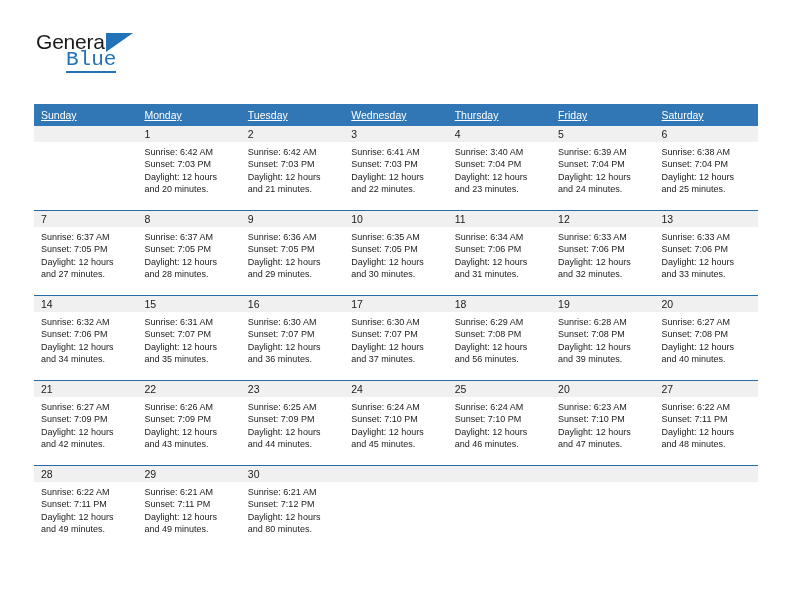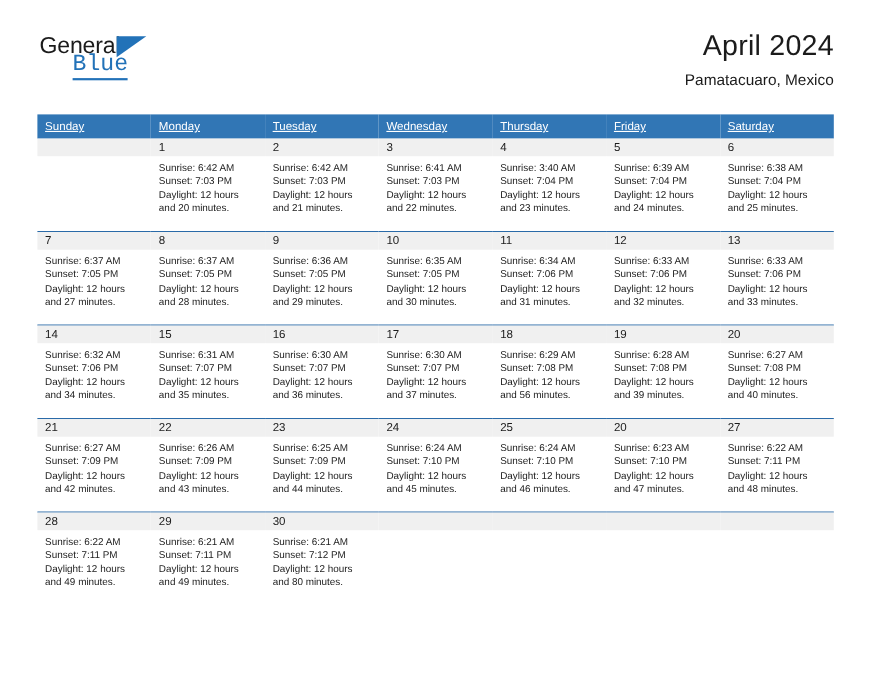--- a/index.html
+++ b/index.html
@@ -149,24 +149,20 @@
 <div class="page-header">
   <div class="brand-logo">
     <div>
       <span class="brand-general">General</span><span class="brand-tri"></span>
     </div>
     <div class="brand-blue-wrap">
       <span class="brand-blue">Blue</span>
     </div>
   </div>
 
-  <div class="title-block">
-    <div class="cal-title">April 2024</div>
-    <div class="cal-subtitle">Pamatacuaro, Mexico</div>
-  </div>
 </div>
 
 <table class="calendar">
   <thead>
     <tr>
       <th>Sunday</th>
       <th>Monday</th>
       <th>Tuesday</th>
       <th>Wednesday</th>
       <th>Thursday</th>

